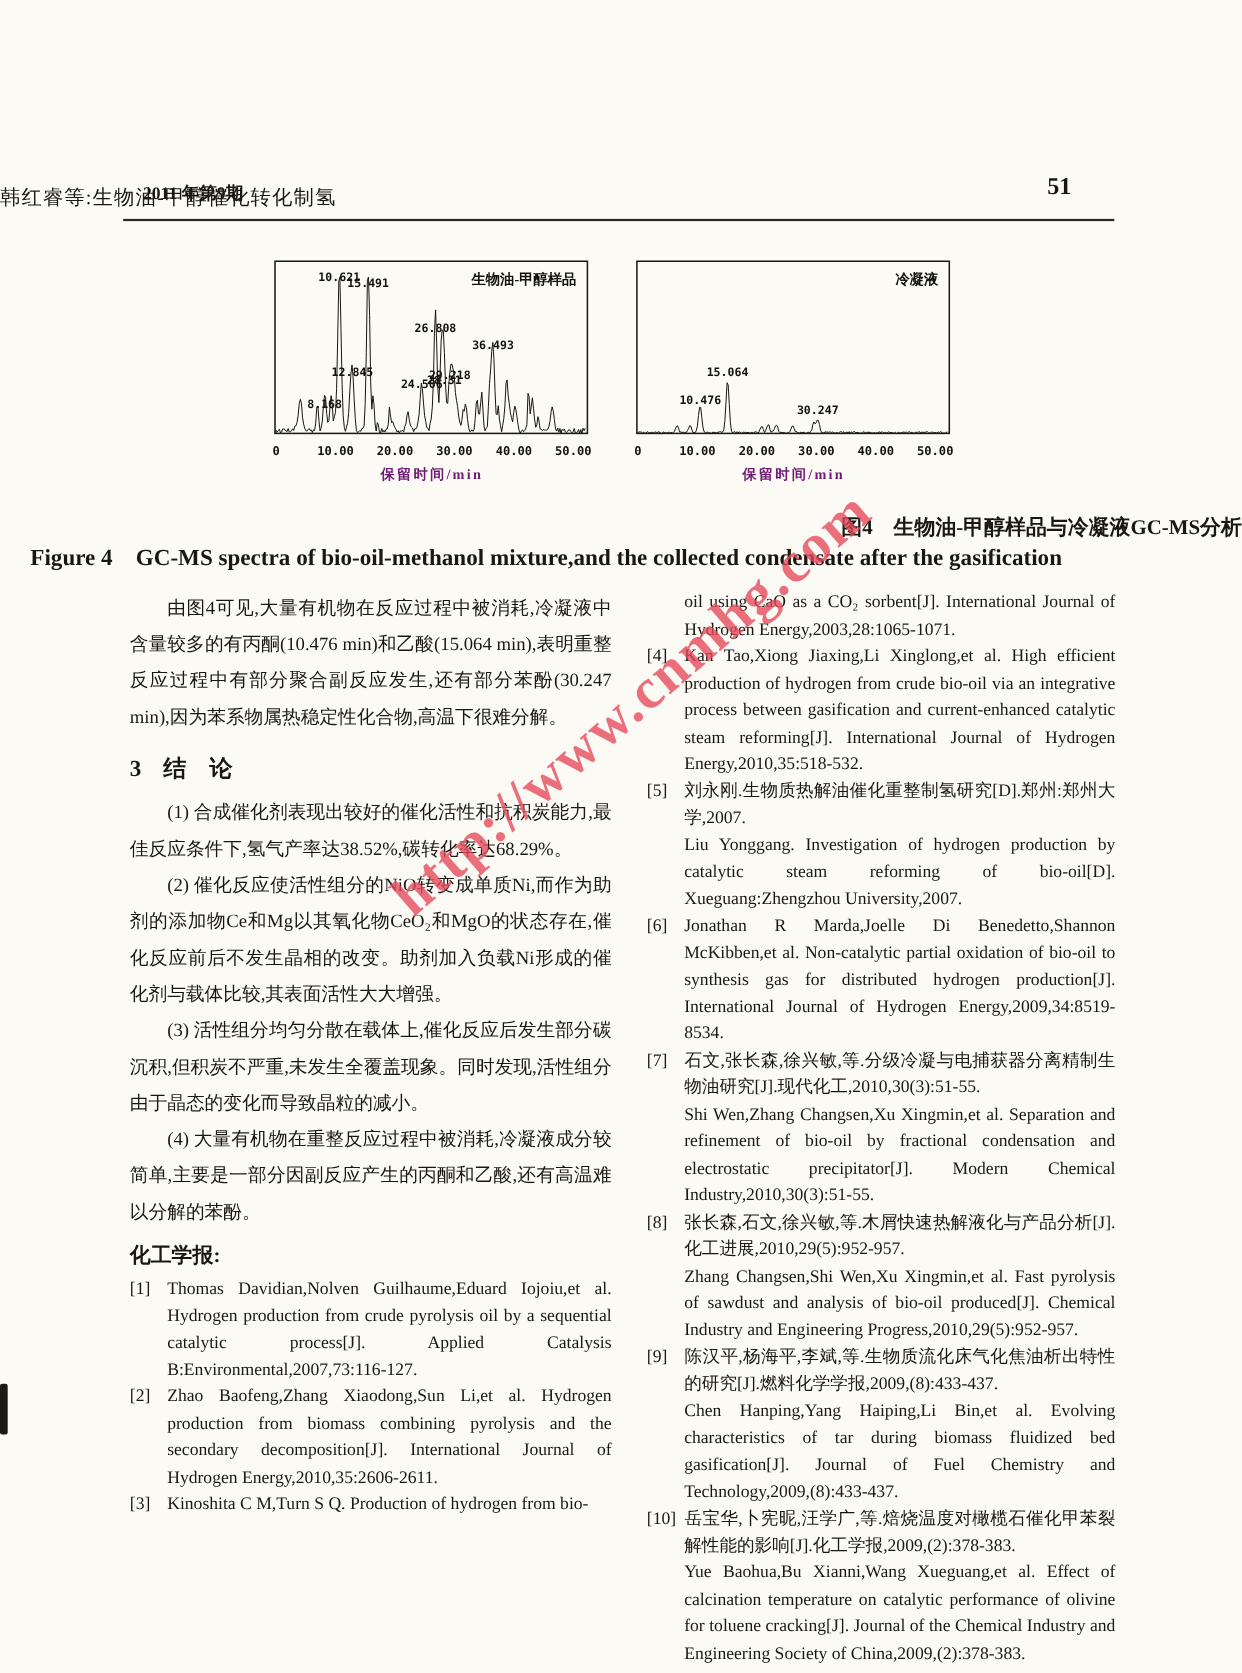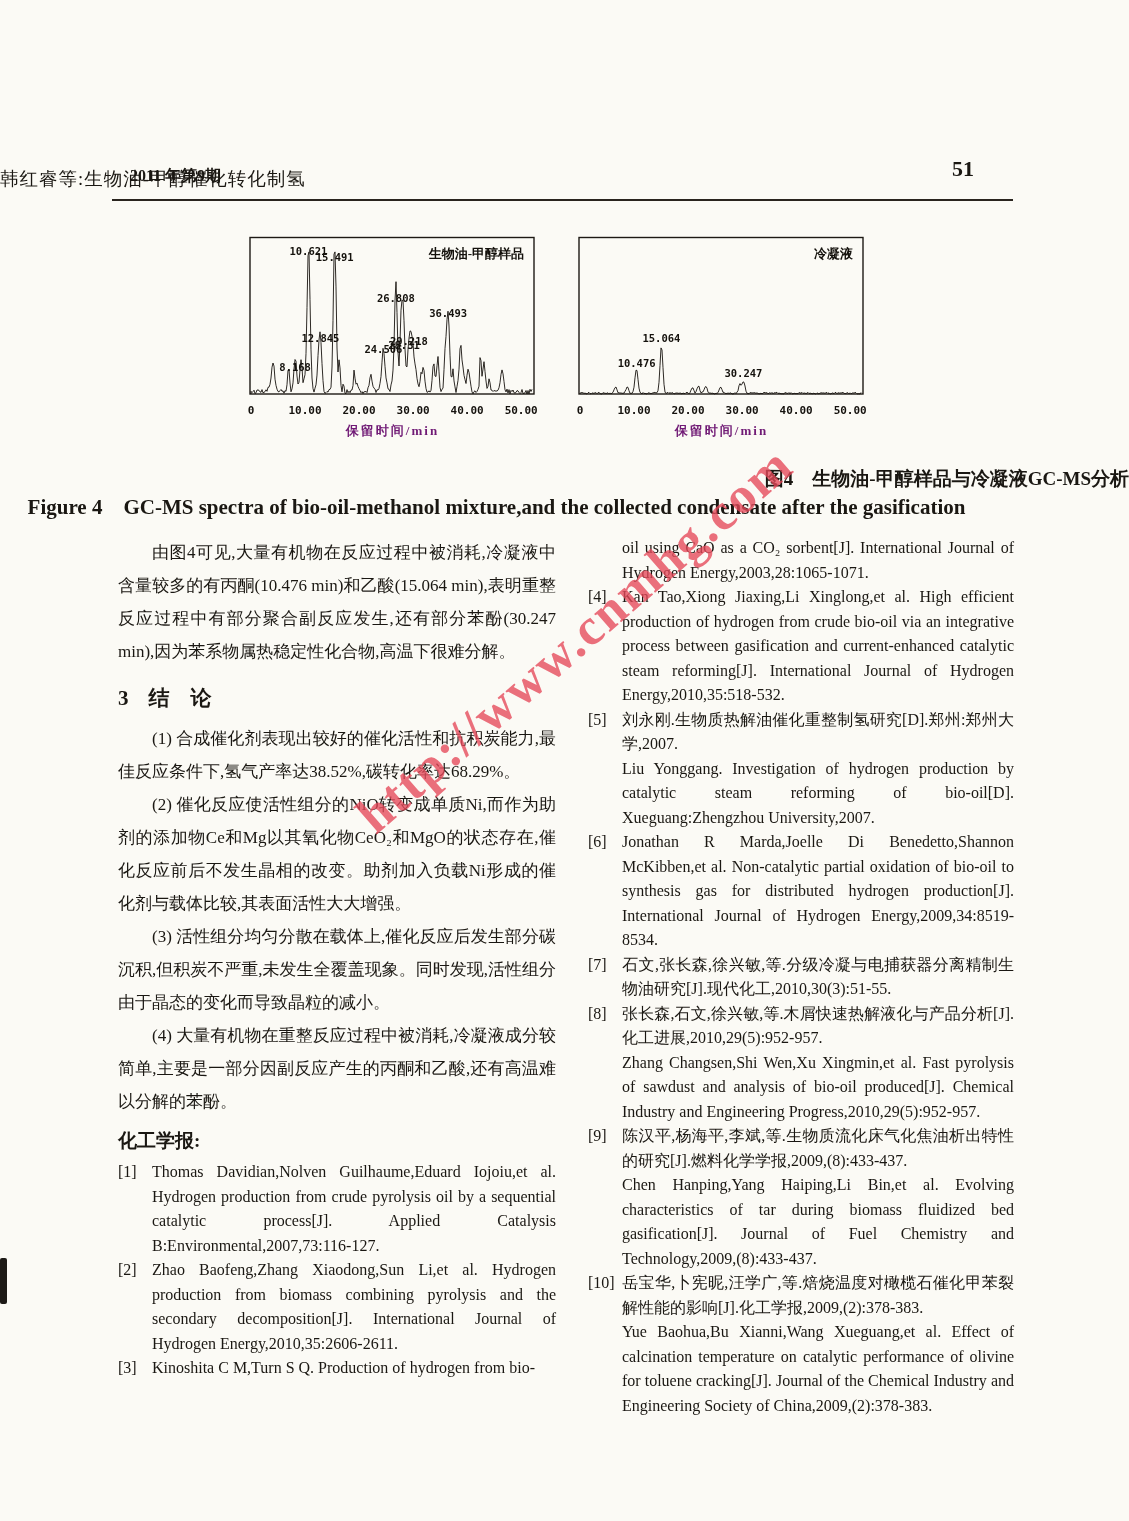--- a/index.html
+++ b/index.html
@@ -144,20 +144,21 @@
         </div>
         <div class="ref">
           <p><span class="tag">[5]</span>刘永刚.生物质热解油催化重整制氢研究[D].郑州:郑州大学,2007.</p>
           <p>Liu Yonggang. Investigation of hydrogen production by catalytic steam reforming of bio-oil[D]. Xueguang:Zhengzhou University,2007.</p>
         </div>
         <div class="ref">
           <p><span class="tag">[6]</span>Jonathan R Marda,Joelle Di Benedetto,Shannon McKibben,et al. Non-catalytic partial oxidation of bio-oil to synthesis gas for distributed hydrogen production[J]. International Journal of Hydrogen Energy,2009,34:8519-8534.</p>
         </div>
         <div class="ref">
           <p><span class="tag">[7]</span>石文,张长森,徐兴敏,等.分级冷凝与电捕获器分离精制生物油研究[J].现代化工,2010,30(3):51-55.</p>
+          <p>Shi Wen,Zhang Changsen,Xu Xingmin,et al. Separation and refinement of bio-oil by fractional condensation and electrostatic precipitator[J]. Modern Chemical Industry,2010,30(3):51-55.</p>
         </div>
         <div class="ref">
           <p><span class="tag">[8]</span>张长森,石文,徐兴敏,等.木屑快速热解液化与产品分析[J].化工进展,2010,29(5):952-957.</p>
           <p>Zhang Changsen,Shi Wen,Xu Xingmin,et al. Fast pyrolysis of sawdust and analysis of bio-oil produced[J]. Chemical Industry and Engineering Progress,2010,29(5):952-957.</p>
         </div>
         <div class="ref">
           <p><span class="tag">[9]</span>陈汉平,杨海平,李斌,等.生物质流化床气化焦油析出特性的研究[J].燃料化学学报,2009,(8):433-437.</p>
           <p>Chen Hanping,Yang Haiping,Li Bin,et al. Evolving characteristics of tar during biomass fluidized bed gasification[J]. Journal of Fuel Chemistry and Technology,2009,(8):433-437.</p>
         </div>
         <div class="ref">

